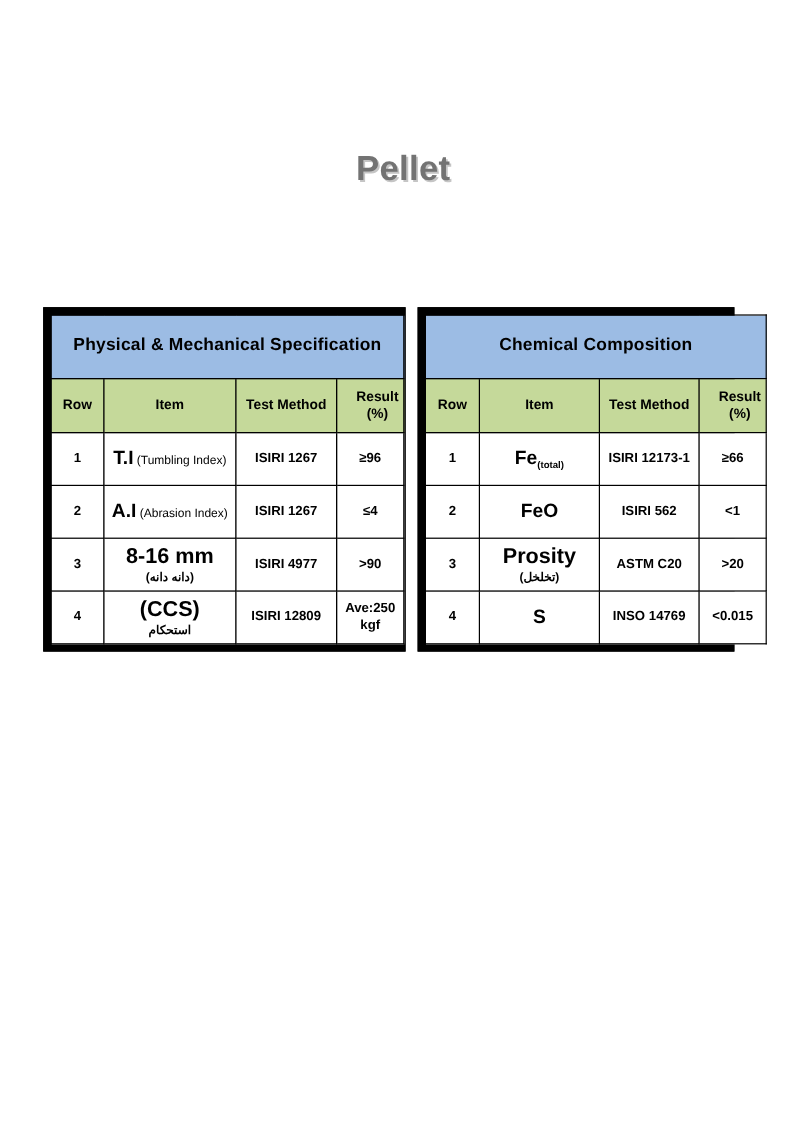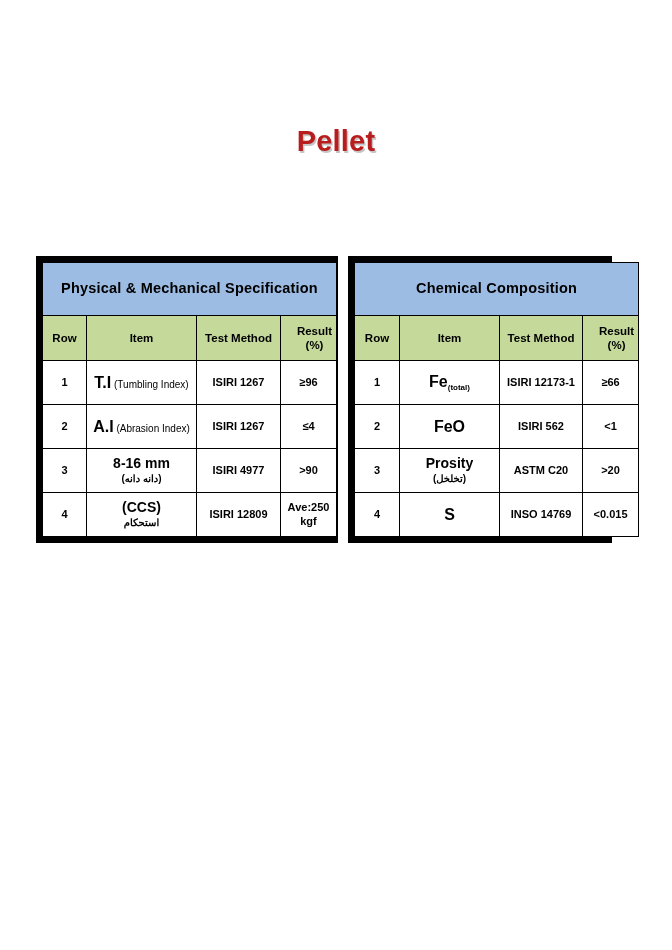--- a/index.html
+++ b/index.html
@@ -22,21 +22,21 @@
     left: 0;
     top: 124px;
     width: 672px;
     text-align: center;
     line-height: 1.22;
   }
   .title-line {
     font-size: 29px;
     font-weight: bold;
     letter-spacing: 0.2px;
-    color: #b91c1c;
+    color: #737373;
     text-shadow: 1.5px 1.5px 0 rgba(150,150,150,0.55);
   }
 
   
   #tables-area {
     position: absolute;
     left: 36px;
     top: 256px;
     width: 604px;
     display: flex;
@@ -96,21 +96,21 @@
     font-weight: bold;
     display: inline;
   }
   .item-small {
     font-size: 10px;
     font-weight: normal;
     display: inline;
   }
   .item-stack-main {
     display: block;
-    font-size: 14px;
+    font-size: 18px;
     font-weight: bold;
   }
   .item-stack-sub {
     display: block;
     font-size: 10px;
     font-weight: bold;
     direction: rtl;
     margin-top: 1px;
   }
   .sub-paren {

